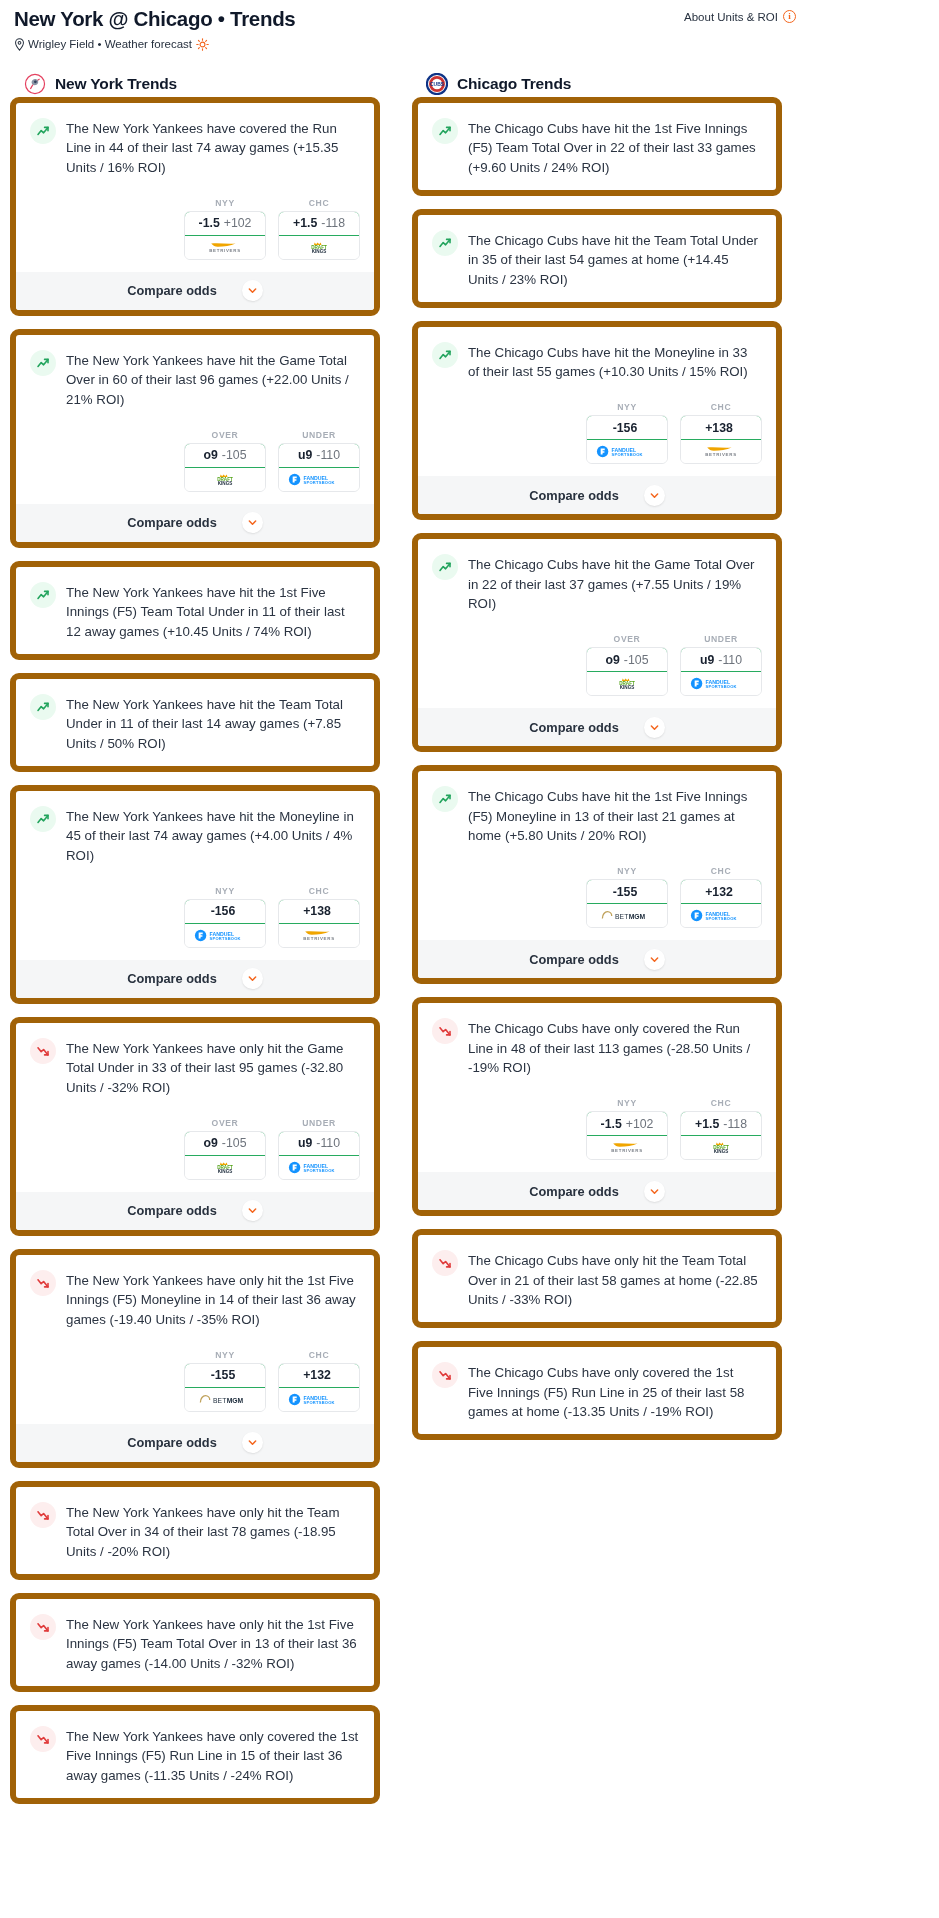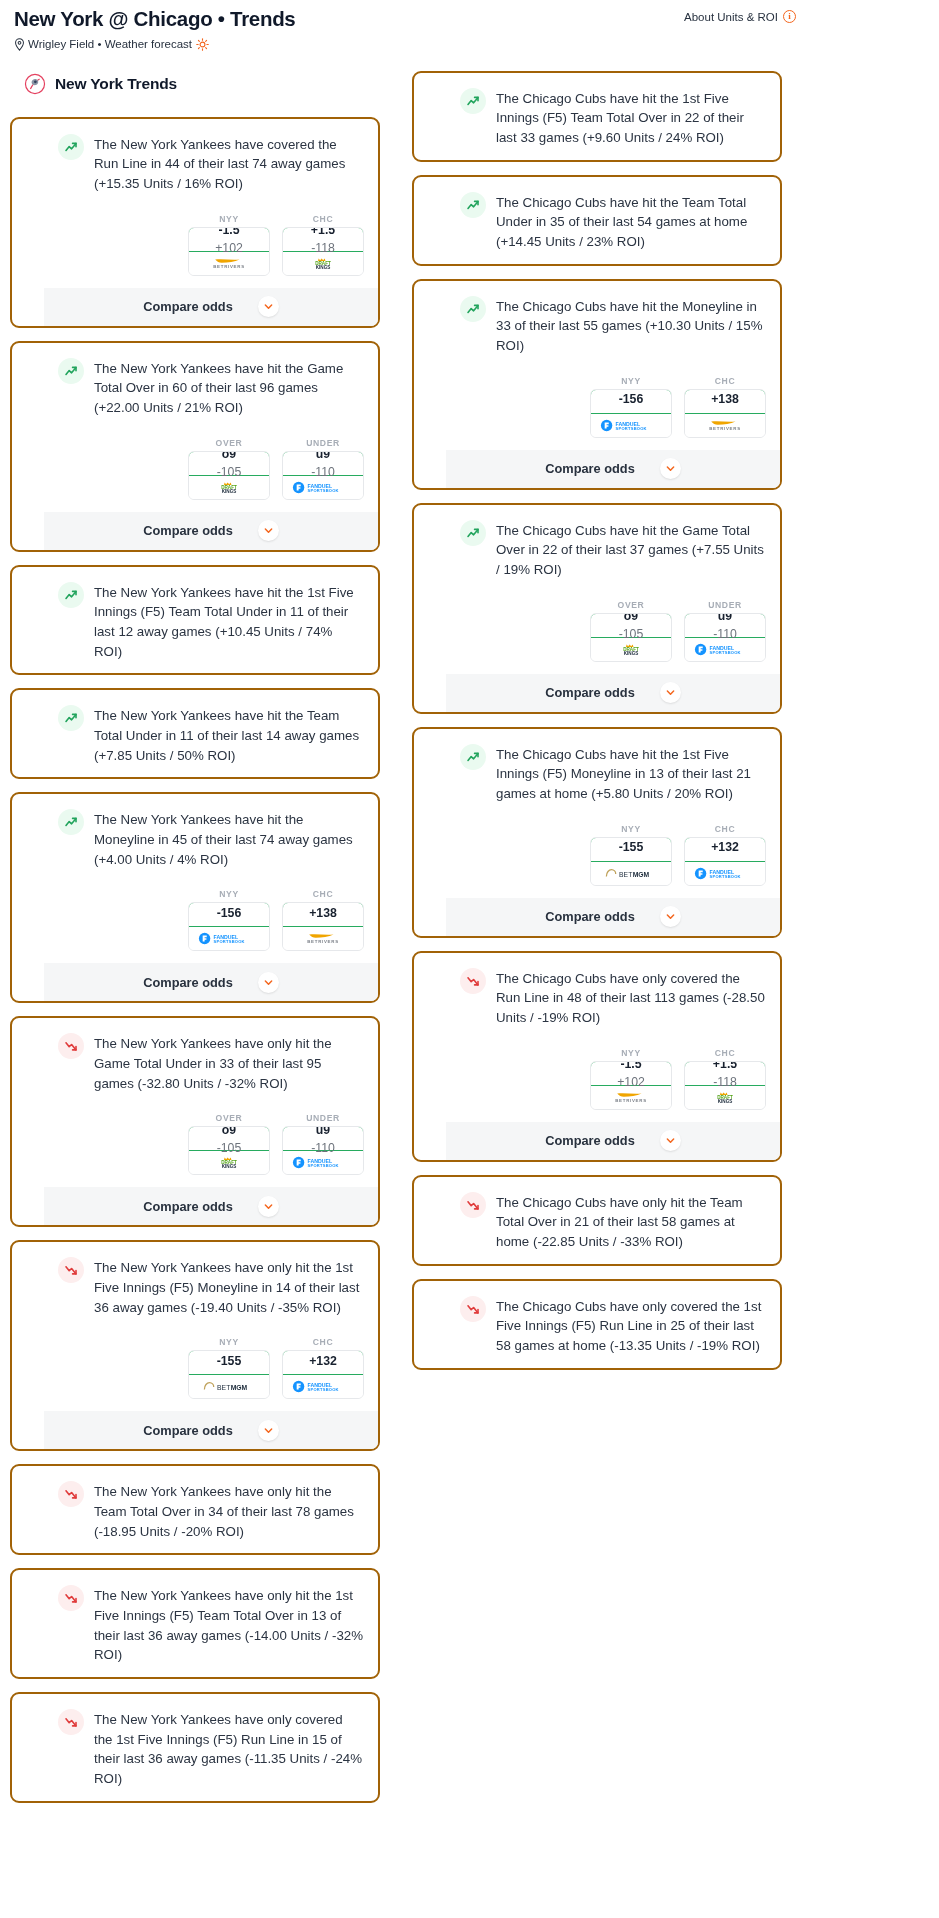--- a/index.html
+++ b/index.html
@@ -67,39 +67,38 @@
     margin-top: 20px;
     align-items: flex-start;
   }
   .col { width: 370px; flex: 0 0 370px; }
 
   .col-head {
     display: flex;
     align-items: center;
     gap: 9px;
     padding-left: 14px;
-    margin-bottom: 20px;
+    margin-bottom: 0;
     height: 26px;
   }
   .col-title {
     font-size: 15.5px;
     font-weight: 700;
     color: #10192a;
     letter-spacing: -0.15px;
   }
   .team-logo { width: 22px; height: 22px; flex: 0 0 22px; display:block; }
 
   
   .card {
-    border: 2px solid #a16207;
+    border: 6px solid #a16207;
     border-radius: 9px;
     background: #ffffff;
     margin-bottom: 13px;
     overflow: hidden;
-    padding-left: 32px;
   }
   .card-body { padding: 14px 14px 12px 14px; display: flex; gap: 10px; }
   .trend-icon {
     width: 26px; height: 26px; flex: 0 0 26px;
     border-radius: 50%;
     display: flex; align-items: center; justify-content: center;
     margin-top: 1px;
   }
   .trend-icon.up { background: #eafaf0; }
   .trend-icon.down { background: #fdeeee; }
@@ -135,21 +134,20 @@
   .odds-top {
     border: 1px solid #27ab5f;
     border-radius: 6px 6px 0 0;
     margin: -1px -1px 0 -1px;
     height: 25px;
     display: flex;
     align-items: center;
     justify-content: center;
     gap: 4px;
     background: #fff;
-    flex-direction: column;
   }
   .odds-line { font-size: 12.3px; font-weight: 700; color: #18212f; }
   .odds-price { font-size: 12.3px; font-weight: 400; color: #6d737c; }
   .odds-book {
     height: 23px;
     display: flex;
     align-items: center;
     justify-content: center;
     background: #fff;
   }
@@ -537,20 +535,30 @@
               <svg viewBox="0 0 18 16" width="18" height="16">
                 <path d="M4 4.8 L7.2 8.7 L9.6 6.5 L14 11.9" fill="none" stroke="#e03b3b" stroke-width="1.6" stroke-linecap="round" stroke-linejoin="round"></path>
                 <path d="M10.6 11.9 L14 11.9 L14 8.6" fill="none" stroke="#e03b3b" stroke-width="1.6" stroke-linecap="round" stroke-linejoin="round"></path>
               </svg>
             </span>
             <div class="trend-text">The New York Yankees have only covered the 1st Five Innings (F5) Run Line in 15 of their last 36 away games (-11.35 Units / -24% ROI)</div>
           </div>
         </div>
       </div>
       <div class="col">
+        <div class="col-head">
+          <span>
+            <svg class="team-logo" viewBox="0 0 24 24">
+              <circle cx="12" cy="12" r="11" fill="#fff" stroke="#0e3386" stroke-width="2.4"></circle>
+              <circle cx="12" cy="12" r="7.2" fill="none" stroke="#cc3433" stroke-width="3"></circle>
+              <text x="12" y="14.3" font-family="Liberation Sans" font-size="5.4" font-weight="700" fill="#0e3386" text-anchor="middle">CUBS</text>
+            </svg>
+          </span>
+          <span class="col-title">Chicago Trends</span>
+        </div>
         <div class="card">
           <div class="card-body">
             <span class="trend-icon up">
               <svg viewBox="0 0 18 16" width="18" height="16">
                 <path d="M4 11.5 L7.2 7.6 L9.6 9.8 L14 4.4" fill="none" stroke="#22a45d" stroke-width="1.6" stroke-linecap="round" stroke-linejoin="round"></path>
                 <path d="M10.6 4.4 L14 4.4 L14 7.7" fill="none" stroke="#22a45d" stroke-width="1.6" stroke-linecap="round" stroke-linejoin="round"></path>
               </svg>
             </span>
             <div class="trend-text">The Chicago Cubs have hit the 1st Five Innings (F5) Team Total Over in 22 of their last 33 games (+9.60 Units / 24% ROI)</div>
           </div>

